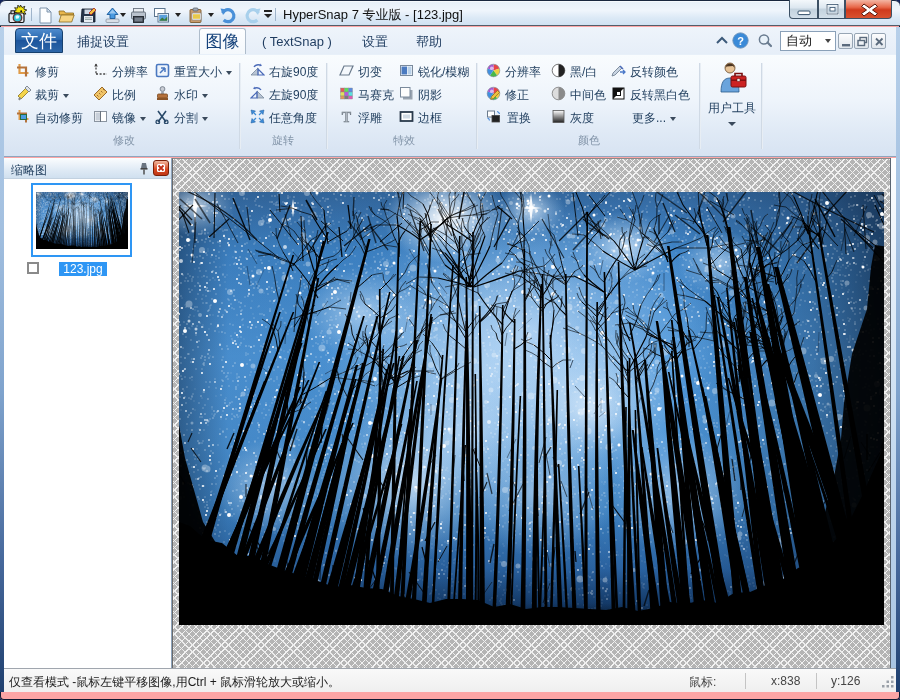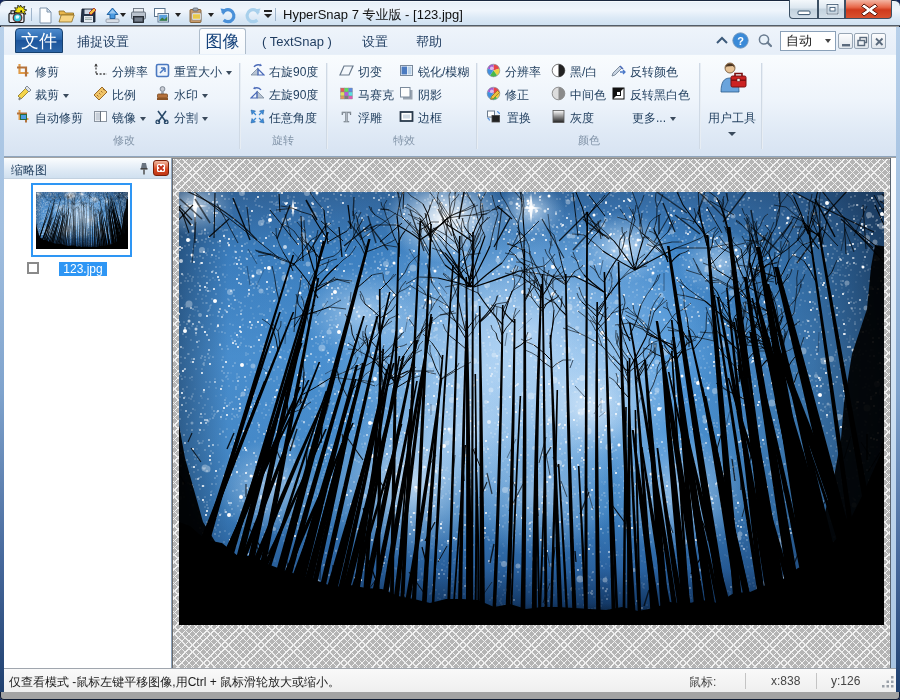--- a/index.html
+++ b/index.html
@@ -1,18 +1,18 @@
 <!DOCTYPE html>
 <html><head><meta charset="utf-8">
 <style>
 *{margin:0;padding:0;box-sizing:border-box}
 html,body{width:900px;height:700px;overflow:hidden;background:#12255c}
 body{font-family:"Liberation Sans",sans-serif;position:relative}
 .abs{position:absolute}
-#win{position:absolute;left:0;top:0;width:900px;height:700px;border-radius:6px 6px 4px 4px;overflow:hidden;background:#a3a3a3;box-shadow:inset 0 0 0 1px #0c1930}
+#win{position:absolute;left:0;top:0;width:900px;height:700px;border-radius:6px 6px 4px 4px;overflow:hidden;background:#fca5a5;box-shadow:inset 0 0 0 1px #0c1930}
 
 #title{position:absolute;left:0;top:0;width:900px;height:26px;background:linear-gradient(#e6eff8 0%,#eff5fc 40%,#dce9f6 70%,#d0e2f2 100%);border-radius:6px 6px 0 0;box-shadow:inset 0 1px 0 #f5f9fd;border-top:1px solid #18263e;border-bottom:1px solid #535d69}
 #title .ttext{position:absolute;left:283px;top:5px;font-size:13px;color:#101010;white-space:nowrap}
 .qsep{position:absolute;top:7px;width:1px;height:13px;background:#9fb4cb}
 
 #capbtns{position:absolute;right:7px;top:0;width:104px;height:19px}
 .cb{position:absolute;top:0;height:19px;border:1px solid #3c5064;border-top:none;background:linear-gradient(#f4f8fb 0%,#dbe6ef 45%,#c3d2de 50%,#d3dfe9 100%)}
 .cb.close{background:linear-gradient(#f3b6a4 0%,#e8684a 40%,#cf3a1c 55%,#d8512f 100%)}
 
 #tabrow{position:absolute;left:1px;top:27px;width:898px;height:27px;background:linear-gradient(#eef4fb,#e6eef8)}
@@ -1890,21 +1890,21 @@
 <div class="abs" style="left:703px;top:4px;width:56px;height:94px;text-align:center">
 <svg style="margin-top:3px" width="30" height="32" viewBox="0 0 30 32">
 <circle cx="13" cy="6" r="5" fill="#e8c498" stroke="#6a4a2a" stroke-width="0.8"></circle>
 <path d="M9,3.5 a5,5 0 0 1 8,0 l0.5,2.5 -1.5,-2 -6.5,0.5 -1,2z" fill="#4a3420"></path>
 <path d="M4,30 c0,-10 3,-14 9,-14 c6,0 9,4 9,14z" fill="#6aa4dc" stroke="#2a5a8c" stroke-width="0.8"></path>
 <rect x="14" y="14" width="15" height="11" rx="1.5" fill="#cc2222" stroke="#7a1010" stroke-width="1"></rect>
 <path d="M18,14 v-2.5 h7 v2.5" fill="none" stroke="#7a1010" stroke-width="1.6"></path>
 <rect x="14" y="17.5" width="15" height="1.4" fill="#7a1010"></rect>
 <rect x="20" y="16.5" width="3" height="3" fill="#e8e8e8" stroke="#7a1010" stroke-width="0.6"></rect>
 </svg>
-<div style="font-size:12px;color:#1e3c5c;margin-top:12px">用户工具</div>
+<div style="font-size:12px;color:#1e3c5c;margin-top:2px">用户工具</div>
 <div style="margin:5px auto 0;width:0;height:0;border-left:4px solid transparent;border-right:4px solid transparent;border-top:4.5px solid #3a4a5c"></div>
 </div>
 </div>
 <div id="content">
 <div id="canvas"></div>
 <svg id="photo" width="705" height="433">
         <use href="#ph"></use>
       </svg>
 <div id="vsb"></div>
 <div id="panel">

